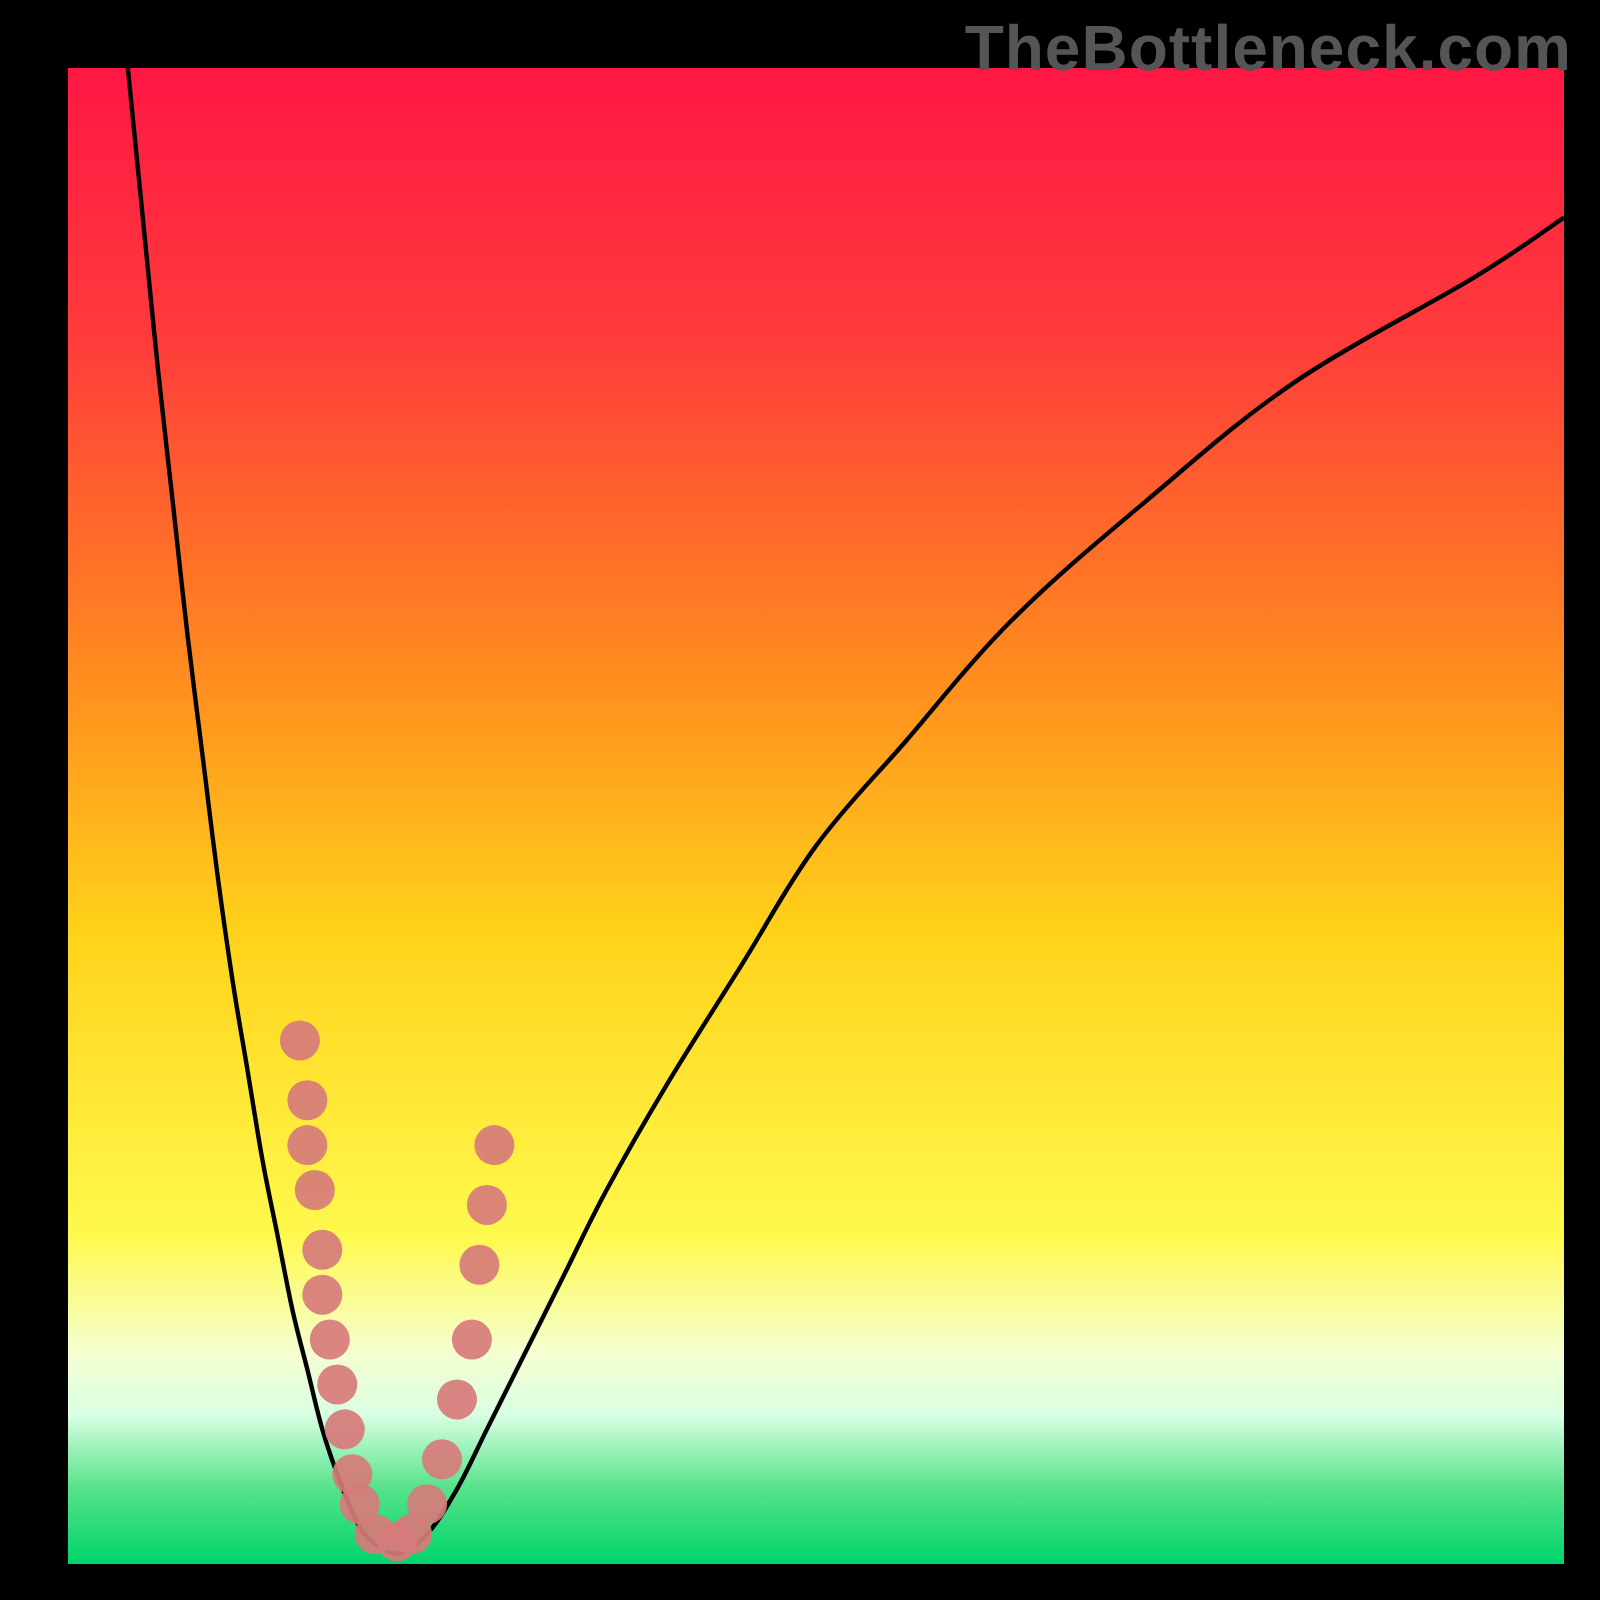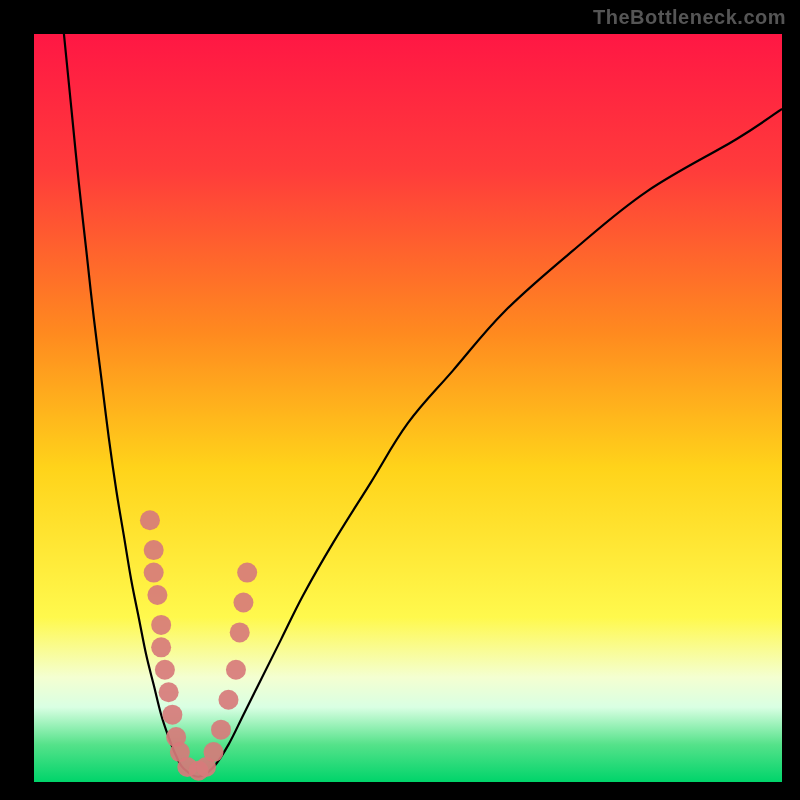--- a/index.html
+++ b/index.html
@@ -25,21 +25,21 @@
     top: 34px;
     width: 748px;
     height: 748px;
     overflow: hidden;
   }
   .attribution {
     position: absolute;
     top: 6px;
     right: 14px;
     color: #555555;
-    font-size: 20px;
+    font-size: 32px;
     font-weight: 600;
     letter-spacing: 0.5px;
   }
   svg {
     display: block;
   }
 </style>
 </head>
 <body>
 

